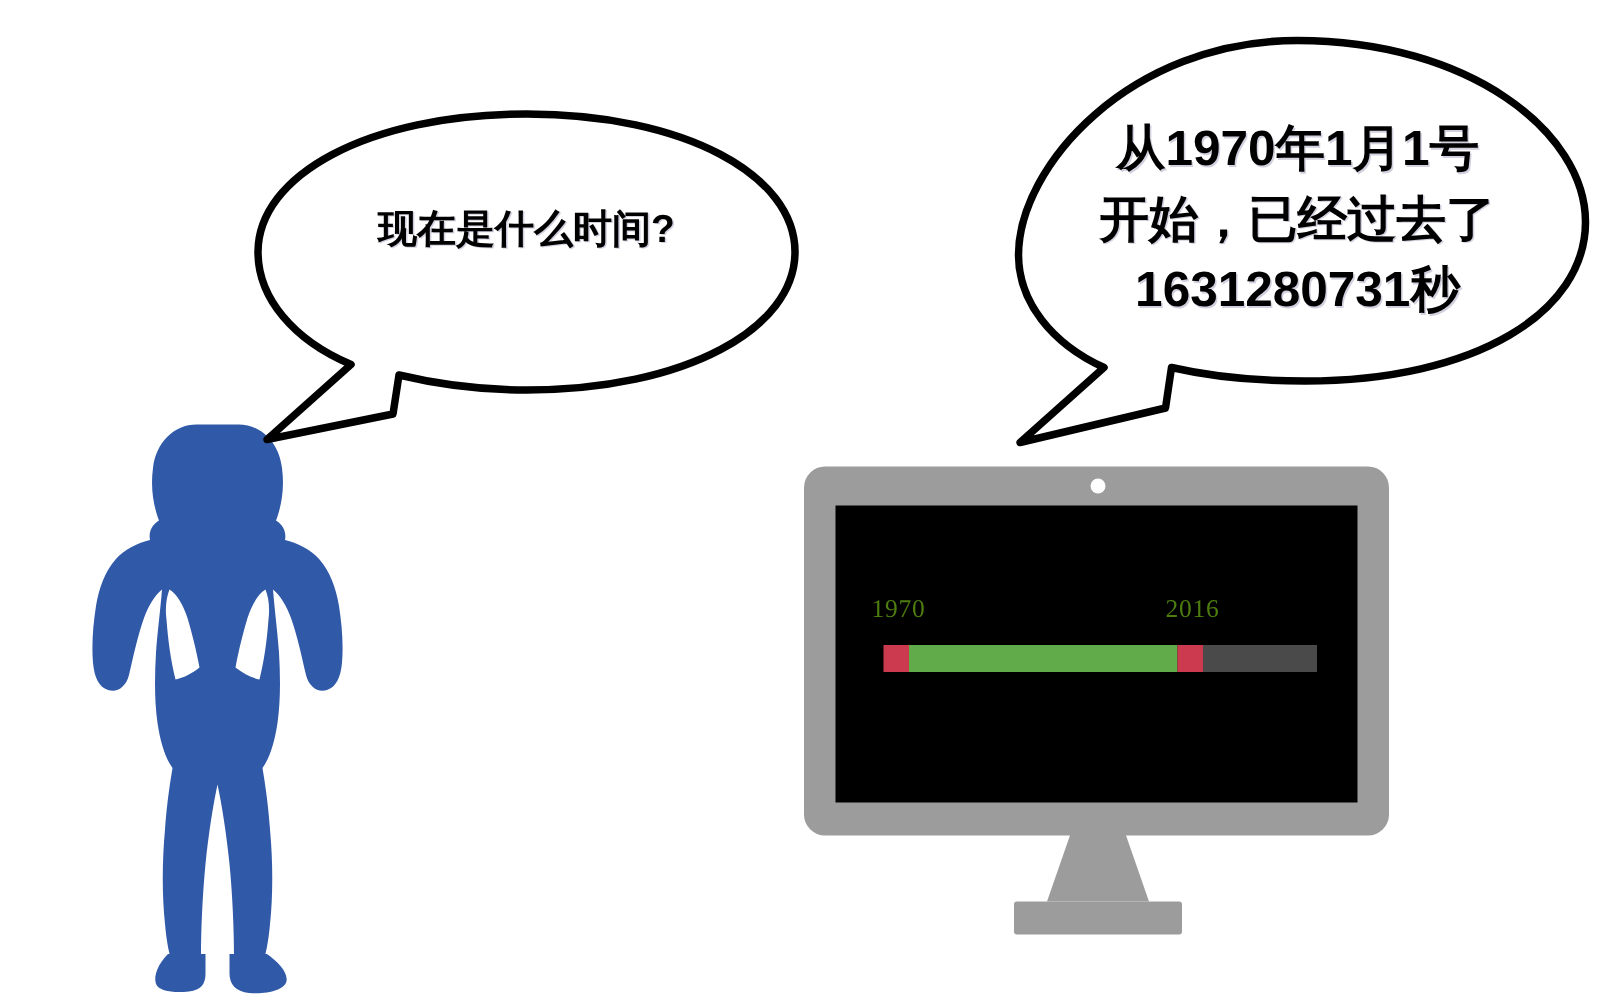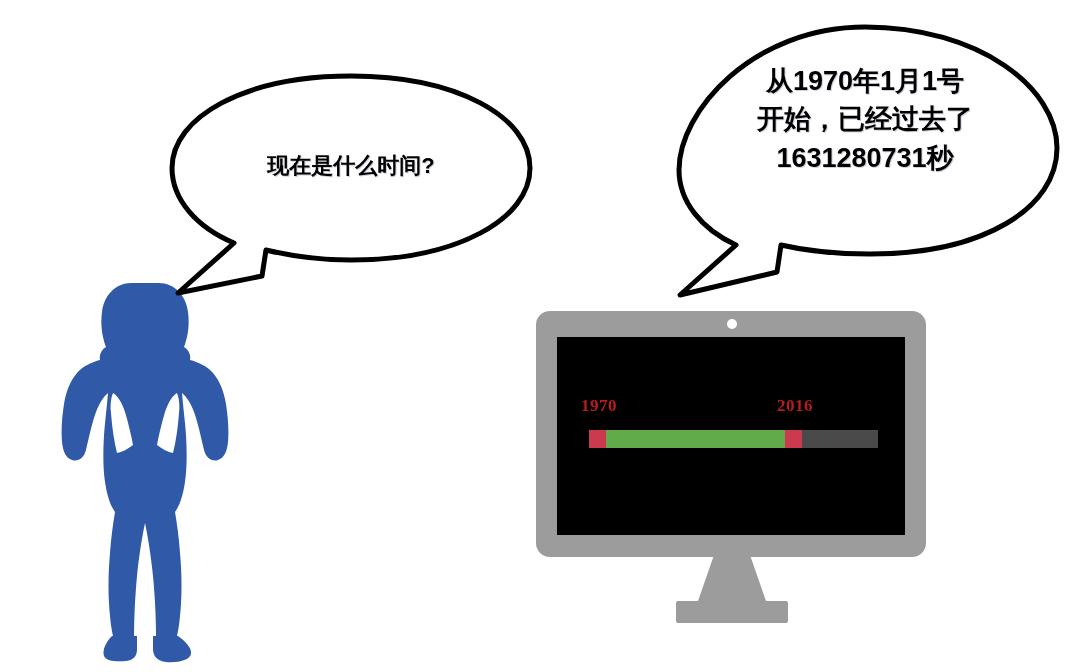--- a/index.html
+++ b/index.html
@@ -27,37 +27,37 @@
     font-weight: bold;
     color: #000000;
     font-family: "Liberation Sans", sans-serif;
     white-space: pre-line;
     line-height: 1.30;
     letter-spacing: 0px;
     text-shadow: 1px 1px 0 rgba(120,120,160,0.35);
   }
   #bubble-left-text {
     left: 196px;
-    top: 152px;
+    top: 136px;
     width: 310px;
-    font-size: 22px;
+    font-size: 26px;
   }
   #bubble-right-text {
     left: 712px;
-    top: 62px;
+    top: 76px;
     width: 306px;
-    font-size: 27px;
+    font-size: 33px;
     line-height: 1.42;
   }
   .screen-year {
     position: absolute;
-    color: #b91c1c;
+    color: #4d7c0f;
     font-family: "Liberation Serif", "DejaVu Serif", serif;
     font-size: 17px;
-    font-weight: 700;
+    font-weight: 400;
     letter-spacing: 0.5px;
   }
   #year-start-label { left: 581px; top: 396px; }
   #year-end-label   { left: 777px; top: 396px; }
 </style>
 </head>
 <body>
 
 <div id="scene">
 

